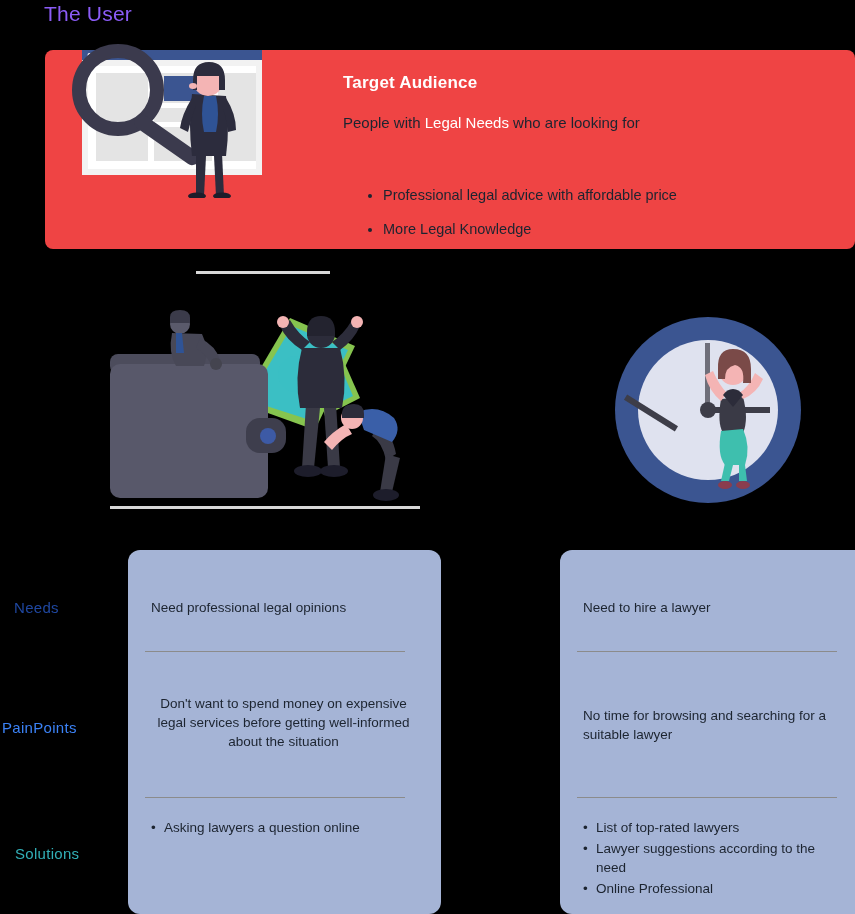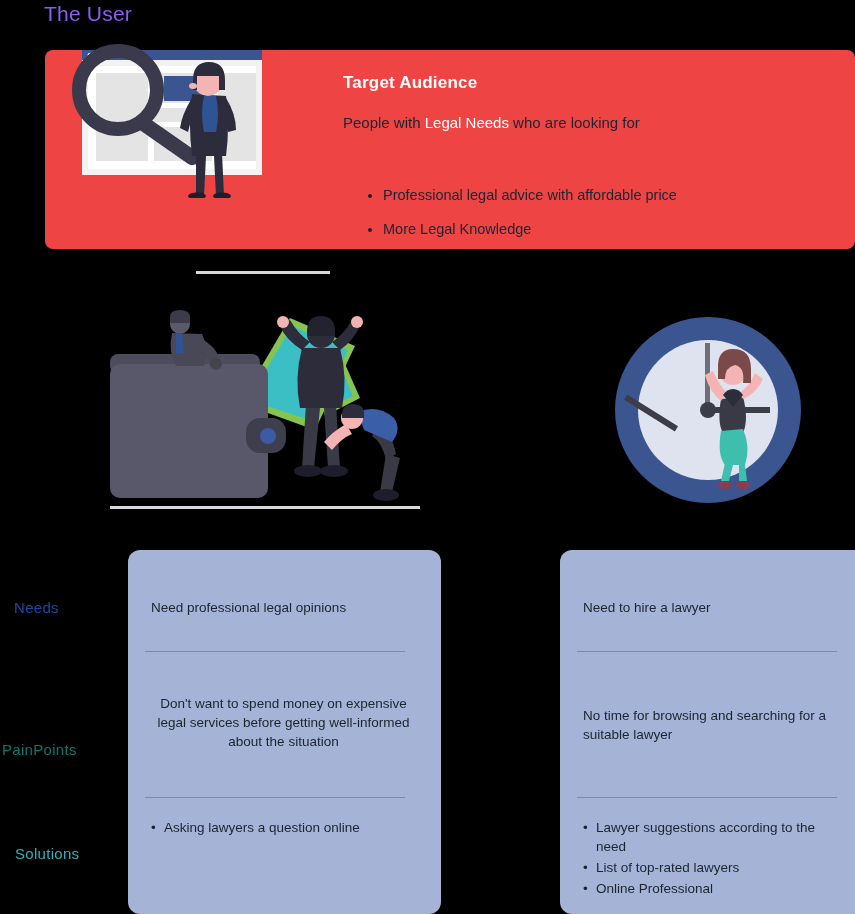--- a/index.html
+++ b/index.html
@@ -114,21 +114,21 @@
 
   
   .row-label {
     position: absolute;
     font-size: 15px;
     font-weight: normal;
     letter-spacing: 0.3px;
     white-space: nowrap;
   }
   #label-needs      { left: 14px;  top: 599px; color: #1f47a0; }
-  #label-painpoints { left: 2px;   top: 741px; color: #0f766e; }
+  #label-painpoints { left: 2px;   top: 719px; color: #3b82f6; }
   #label-solutions  { left: 15px;   top: 845px; color: #32b0b8; }
 
   
   .content-panel {
     position: absolute;
     background: #a5b4d6;
     border-radius: 12px;
     top: 550px;
     height: 364px;
     padding-left: 18px;
@@ -328,17 +328,17 @@
     <li>Asking lawyers a question online</li>
   </ul>
 </div>
 
 <div class="content-panel" id="panel-right">
   <div class="panel-text" id="right-needs-text">Need to hire a lawyer</div>
   <div class="panel-divider" id="right-divider-1"></div>
   <div class="panel-text" id="right-pain-text">No time for browsing and searching for a suitable lawyer</div>
   <div class="panel-divider" id="right-divider-2"></div>
   <ul class="panel-list" id="right-solutions">
+    <li>List of top-rated lawyers</li>
     <li>Lawyer suggestions according to the need</li>
-    <li>List of top-rated lawyers</li>
     <li>Online Professional</li>
   </ul>
 </div>
 
 </body></html>

